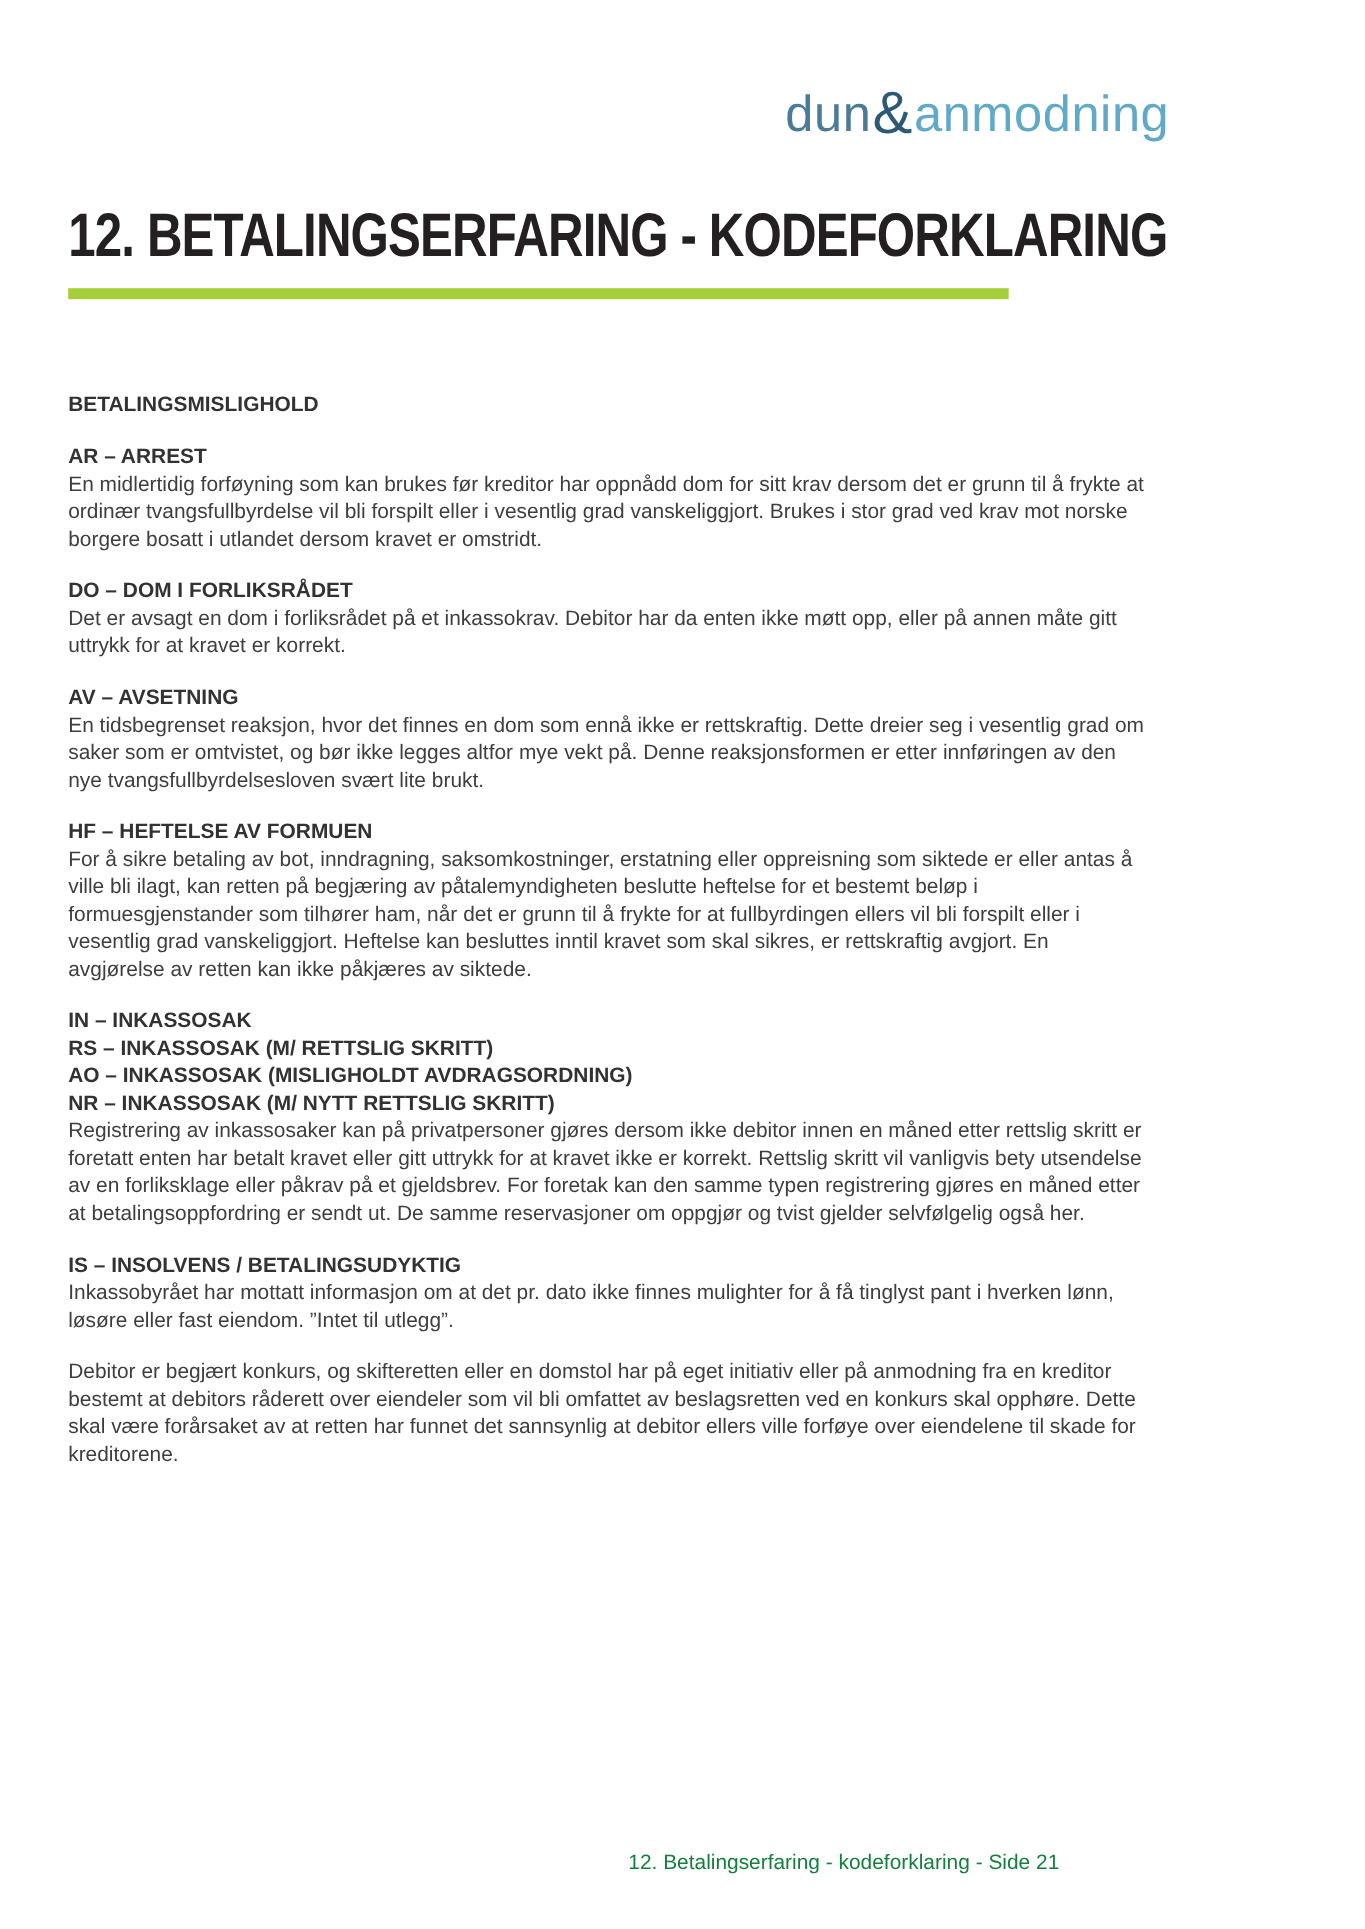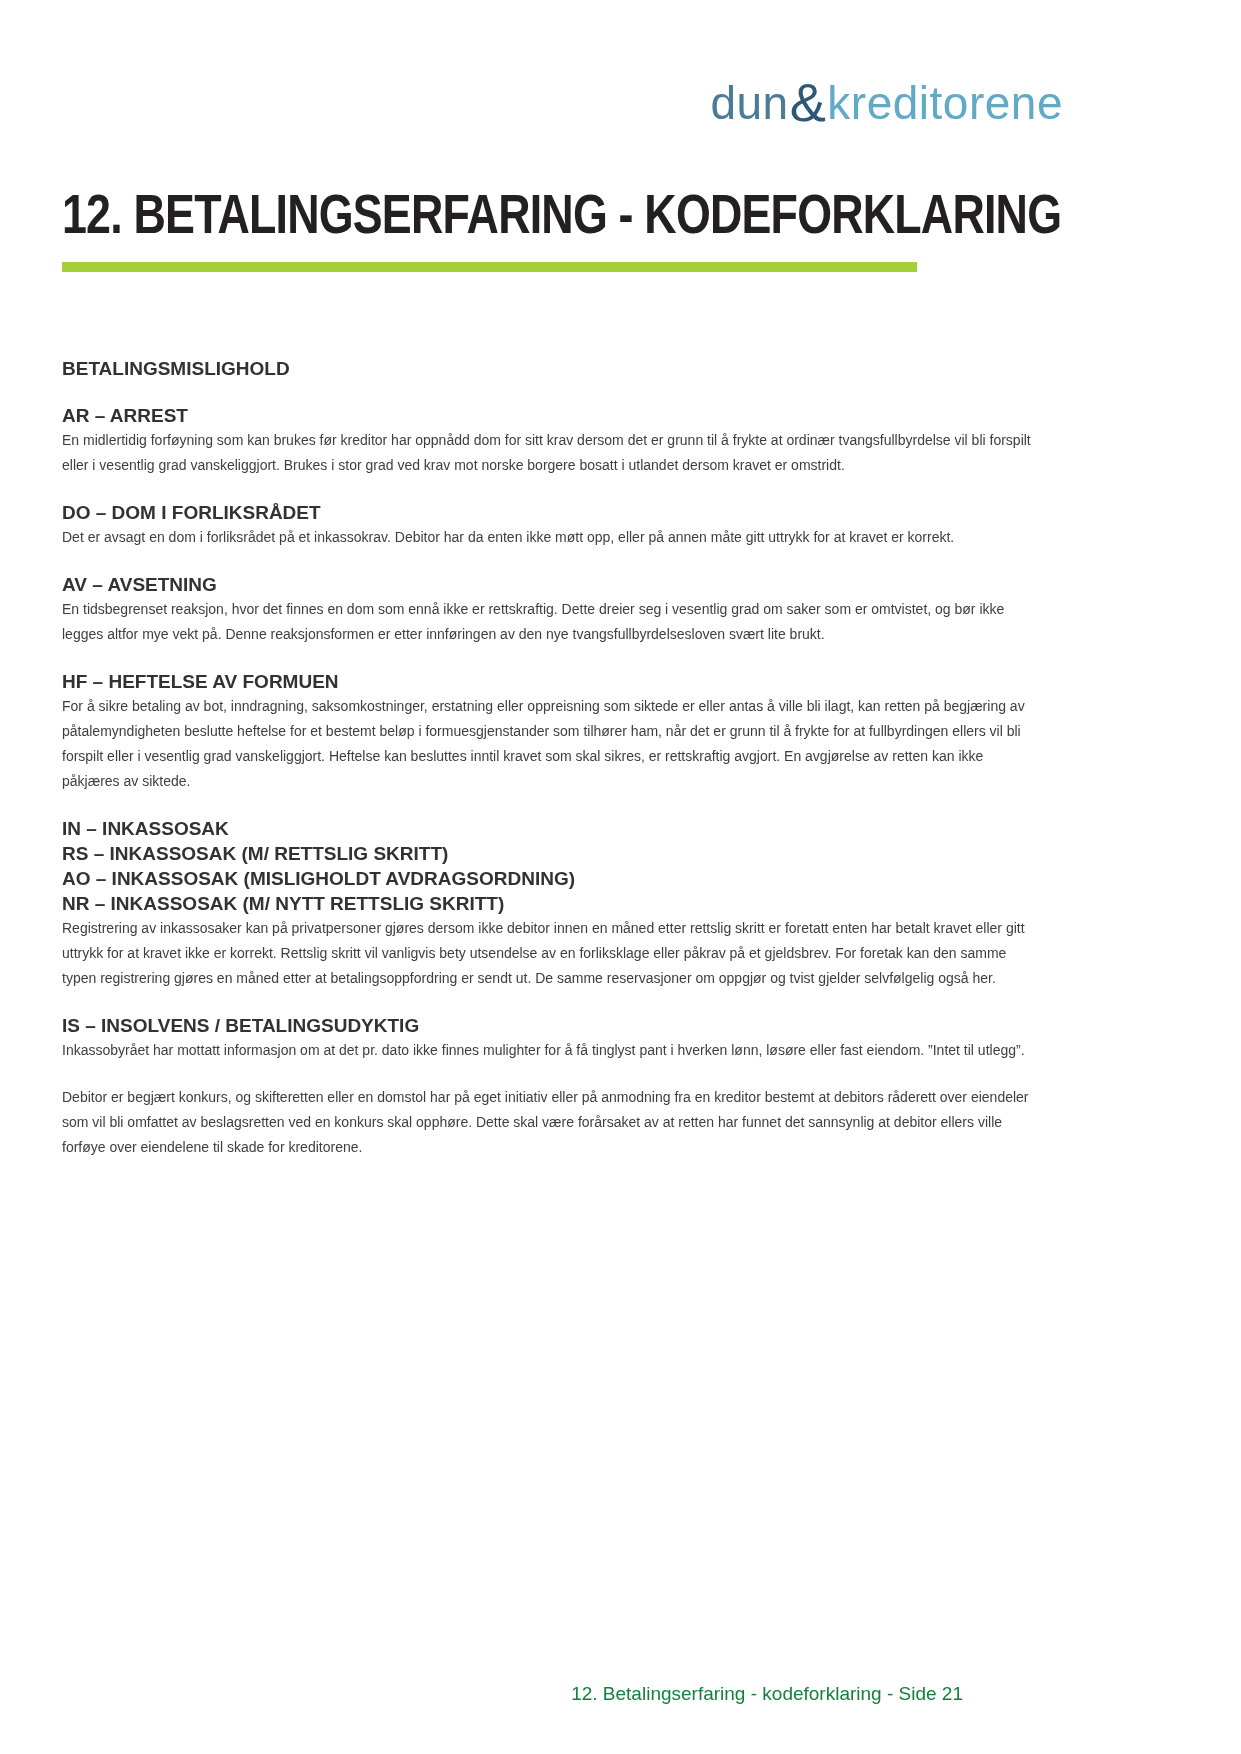--- a/index.html
+++ b/index.html
@@ -65,41 +65,41 @@
   }
   .code-heading {
     margin: 0;
     font-size: 19px;
     line-height: 25px;
     font-weight: 700;
     color: #333232;
   }
   .body-text {
     margin: 0;
-    font-size: 14px;
+    font-size: 19px;
     line-height: 25px;
     color: #3f3e3e;
   }
   .footer {
     position: absolute;
     top: 1682px;
     right: 278px;
     font-size: 19px;
     line-height: 24px;
     color: #15803d;
     white-space: nowrap;
   }
 </style>
 </head>
 <body>
 
 <div class="page">
 
   <div class="logo">
-    <span style="color: rgb(75, 123, 151);">dun</span><span class="amp" style="color: rgb(45, 89, 119);">&amp;</span><span style="color: rgb(96, 169, 199);">kreditorene</span>
+    <span style="color: rgb(75, 123, 151);">dun</span><span class="amp" style="color: rgb(45, 89, 119);">&amp;</span><span style="color: rgb(96, 169, 199);">anmodning</span>
   </div>
 
   <h1 class="title">12. BETALINGSERFARING - KODEFORKLARING</h1>
 
   <div class="rule" style="background-color: rgb(166, 206, 57);"></div>
 
   <main class="content">
 
       <section class="code-section">
         <div>

